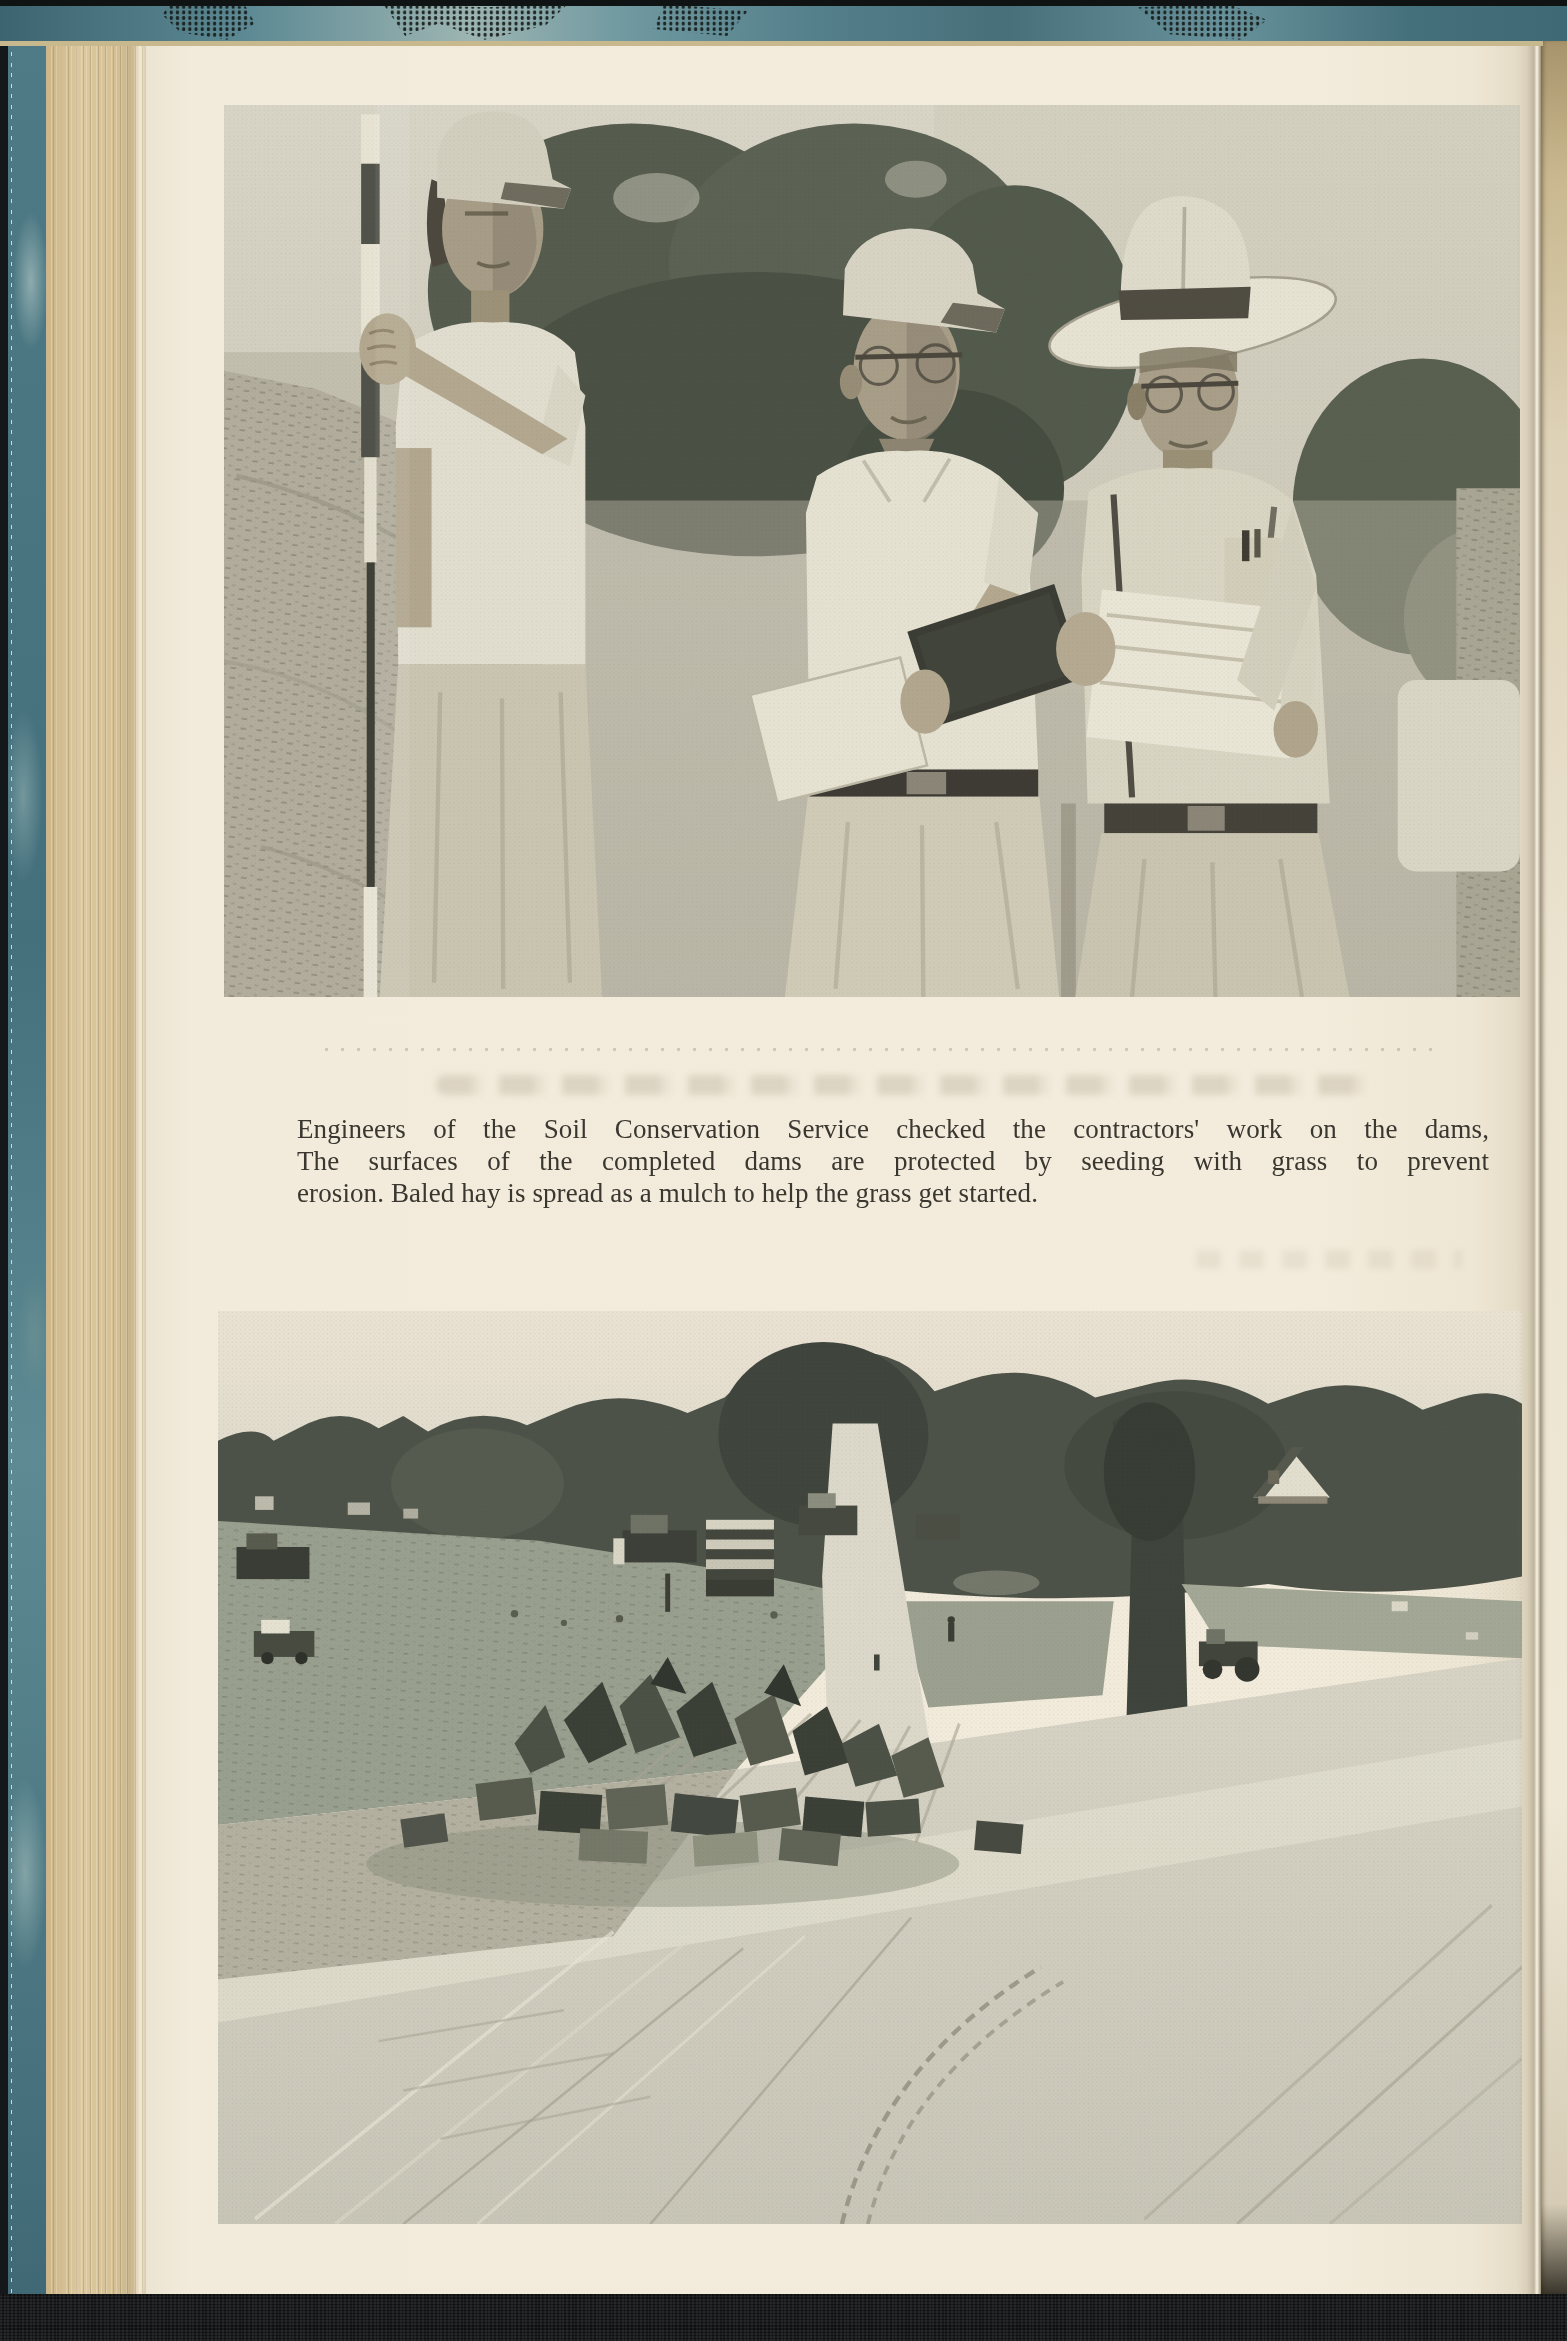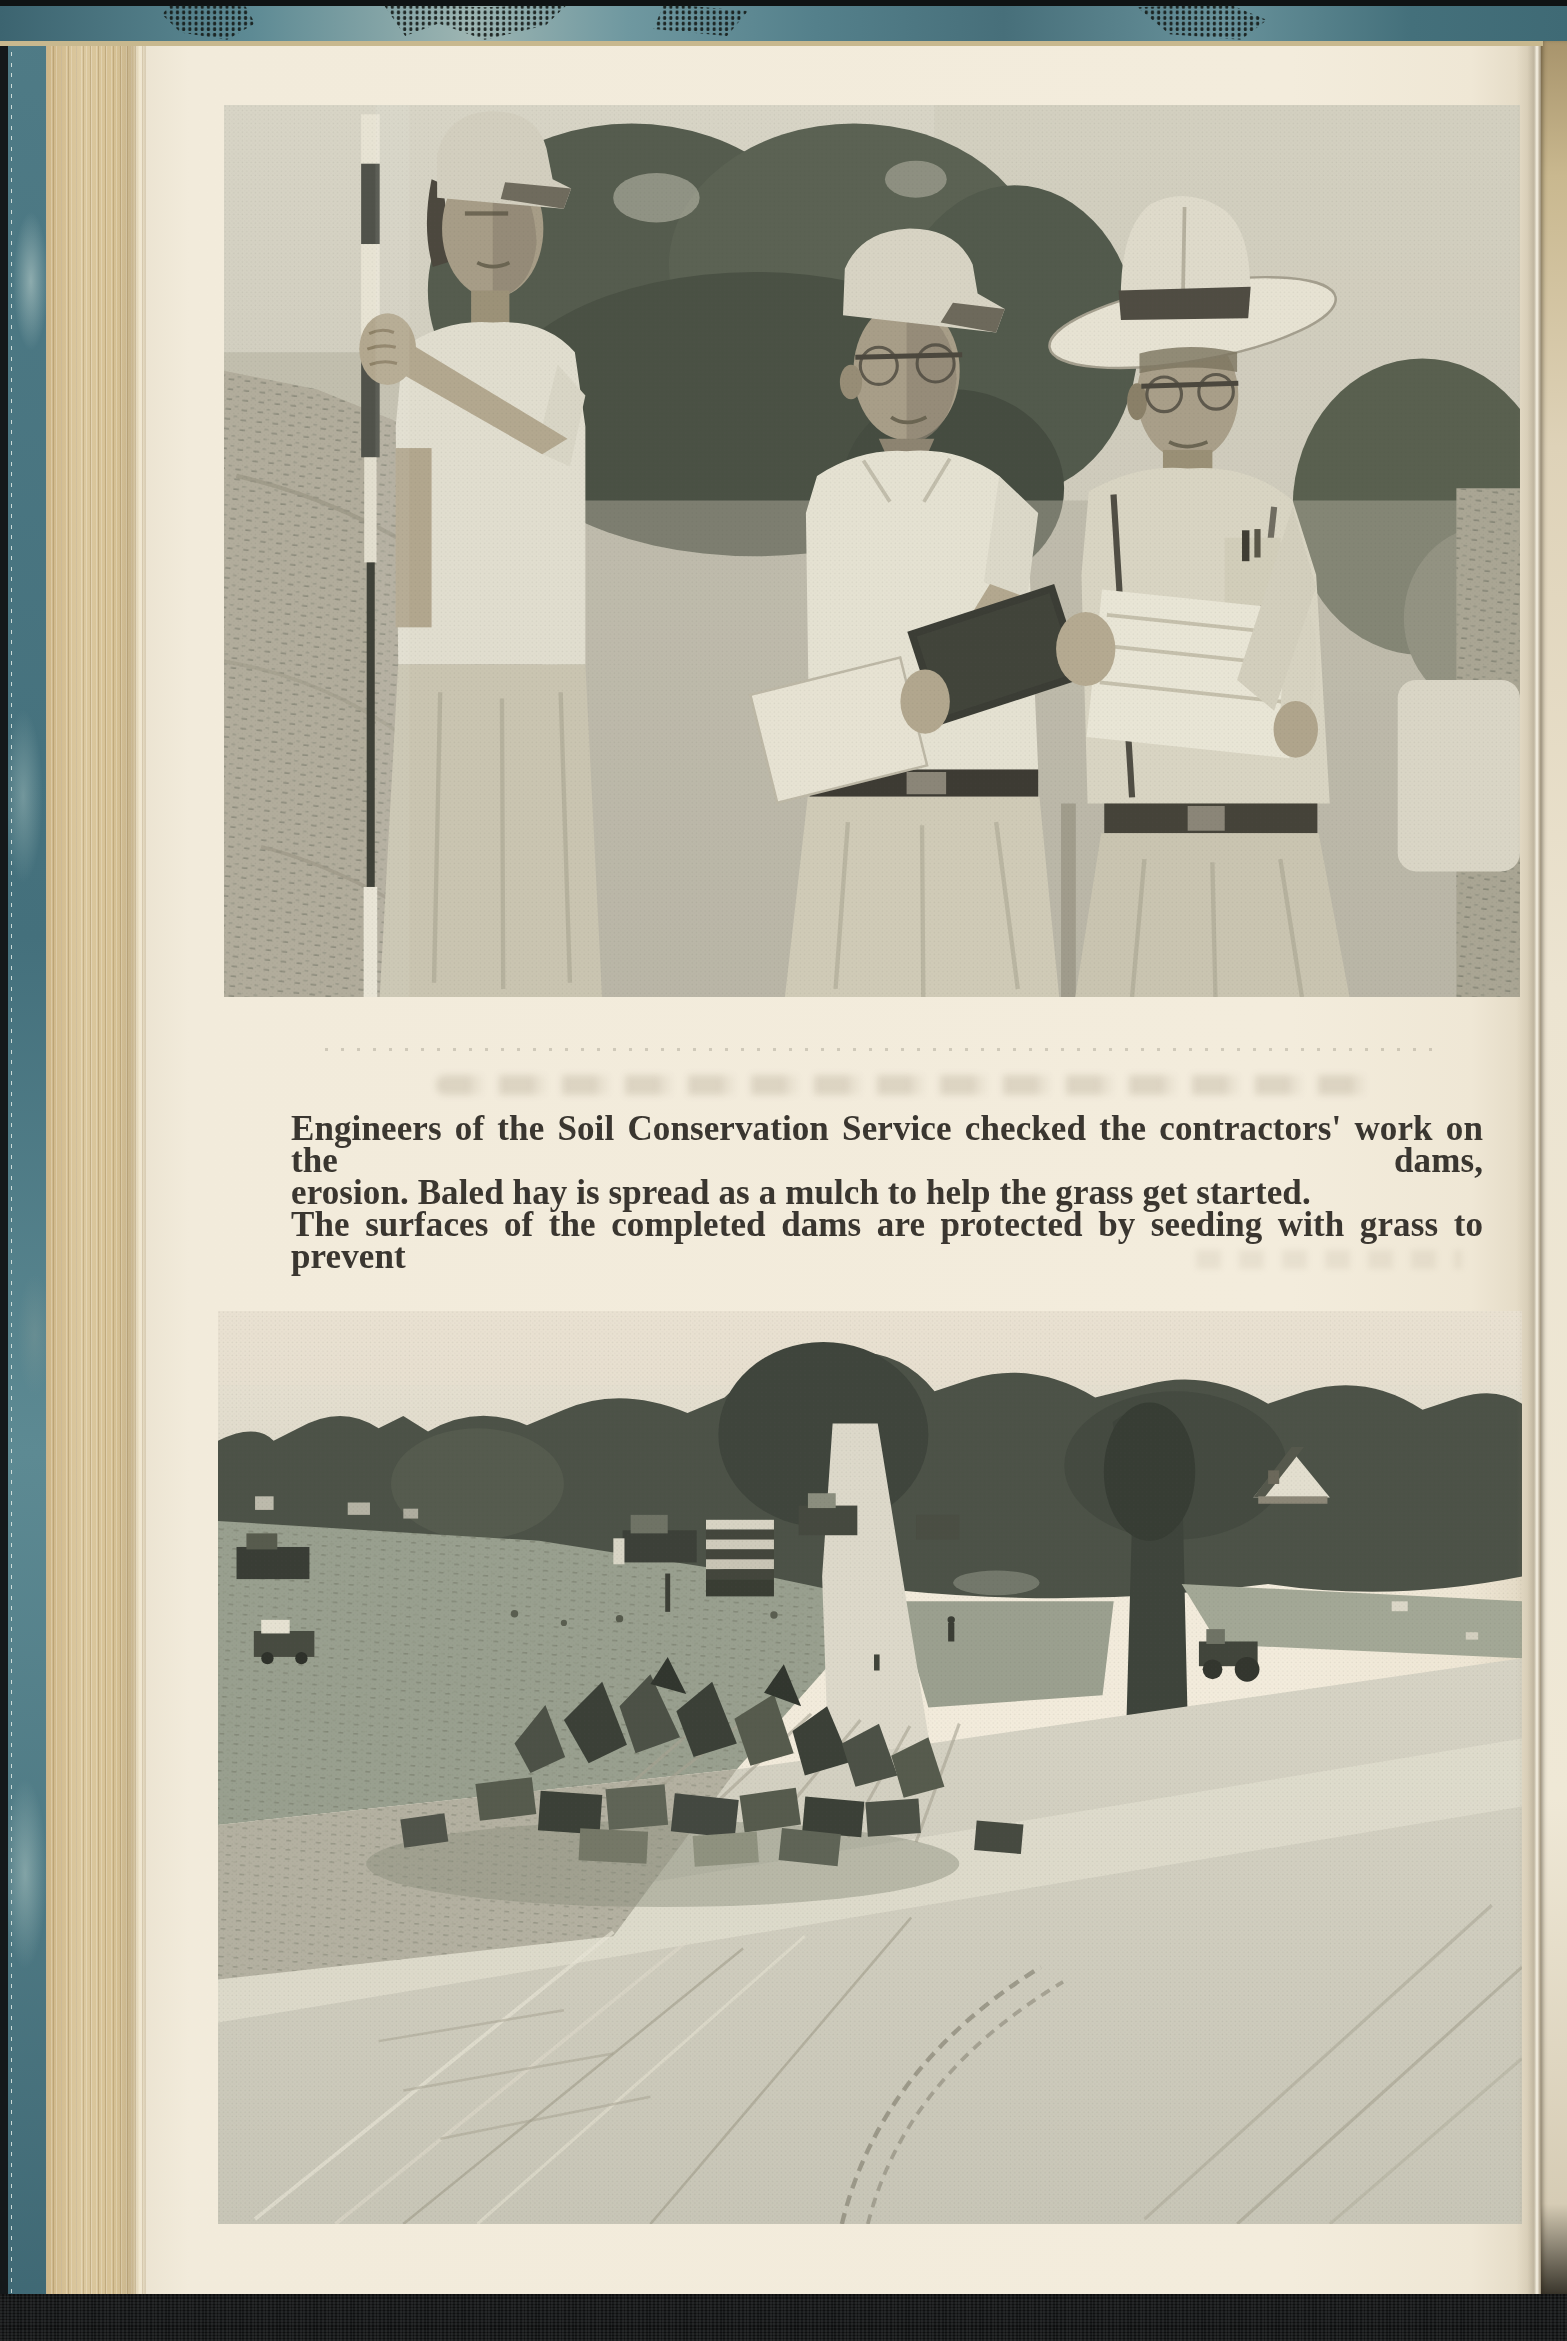--- a/index.html
+++ b/index.html
@@ -43,22 +43,22 @@
   
   .page{position:absolute;left:146px;top:41px;width:1395px;height:2253px;z-index:4;
     background:linear-gradient(90deg,#ece4d2 0,#f2ebdb 43px,#f3ecdc 82%,#efe7d5 95%,#e0d6c0 100%);}
   .page-roll{position:absolute;right:0;top:0;width:25px;height:100%;
     background:linear-gradient(90deg,transparent 0,rgba(145,130,100,.12) 45%,rgba(90,78,55,.25) 72%,rgba(252,248,236,.85) 84%,rgba(110,95,70,.4) 96%,rgba(70,60,40,.45) 100%);}
   .photo{position:absolute;overflow:hidden;}
   .photo svg{display:block;width:100%;height:100%;}
   .photo-top{left:78px;top:64px;width:1296px;height:892px;}
   .photo-bottom{left:72px;top:1270px;width:1304px;height:913px;}
   
-  .caption{position:absolute;left:145px;top:1072px;width:1192px;color:#3a3630;
-    font-size:35px;line-height:32px;font-weight:700;letter-spacing:0.1px;}
+  .caption{position:absolute;left:151px;top:1072px;width:1192px;color:#3a3630;
+    font-size:27px;line-height:32px;font-weight:400;letter-spacing:0.1px;}
   .cap-line{text-align:justify;text-align-last:justify;}
   .cap-line.last{text-align-last:left;}
   
   .ghost-dots{position:absolute;left:179px;top:1007px;width:1112px;height:2.5px;opacity:.45;filter:blur(0.6px);
     background:repeating-linear-gradient(90deg,rgba(90,85,70,.5) 0 3.1px,transparent 3.1px 16px);}
   .ghost-line{position:absolute;left:290px;top:1034px;width:939px;height:20px;opacity:.8;filter:blur(3.7px);border-radius:8.7px;
     background:repeating-linear-gradient(90deg,rgba(150,138,115,.30) 0 36px,rgba(150,138,115,.12) 36px 46px,transparent 46px 63px);}
   .ghost-dots2{position:absolute;left:1050px;top:1209px;width:266px;height:18.5px;opacity:.35;filter:blur(3.1px);
     background:repeating-linear-gradient(90deg,rgba(150,138,115,.35) 0 25px,transparent 25px 43px);}
 </style>
@@ -211,22 +211,22 @@
         <rect x="245" y="0" width="55" height="1443" fill="#ffffff" opacity=".07"></rect>
         <rect width="2098" height="1443" fill="url(#htA)" opacity=".085"></rect>
       </svg>
     </figure>
 
     <div class="ghost-dots"></div>
     <div class="ghost-line"></div>
 
     <div class="caption">
       <div class="cap-line">Engineers of the Soil Conservation Service checked the contractors' work on the dams,</div>
+      <div class="cap-line">The surfaces of the completed dams are protected by seeding with grass to prevent</div>
       <div class="cap-line last">erosion.   Baled hay is spread as a mulch to help the grass get started.</div>
-      <div class="cap-line">The surfaces of the completed dams are protected by seeding with grass to prevent</div>
     </div>
 
     <div class="ghost-dots2"></div>
 
     <figure class="photo photo-bottom" style="margin:0" aria-label="Earth dam under construction: dirt road, crawler tractors, distant farmhouse and a pile of baled hay on bare graded soil">
       <svg viewBox="0 0 2111 1478" preserveAspectRatio="none">
         <defs>
           <linearGradient id="skyB" x1="0" y1="0" x2="0" y2="1">
             <stop offset="0" stop-color="#eae4d4"></stop>
               <stop offset="1" stop-color="#d9d5c6"></stop>

